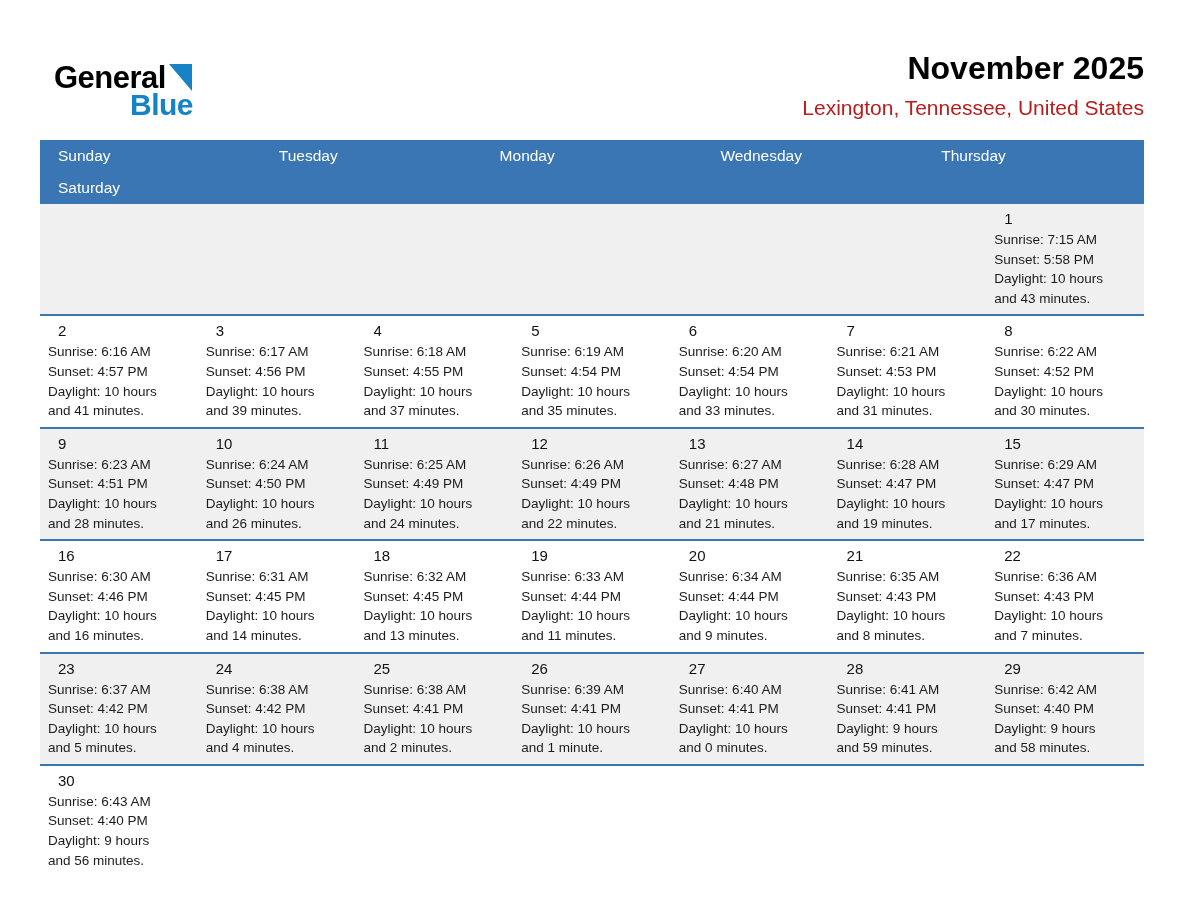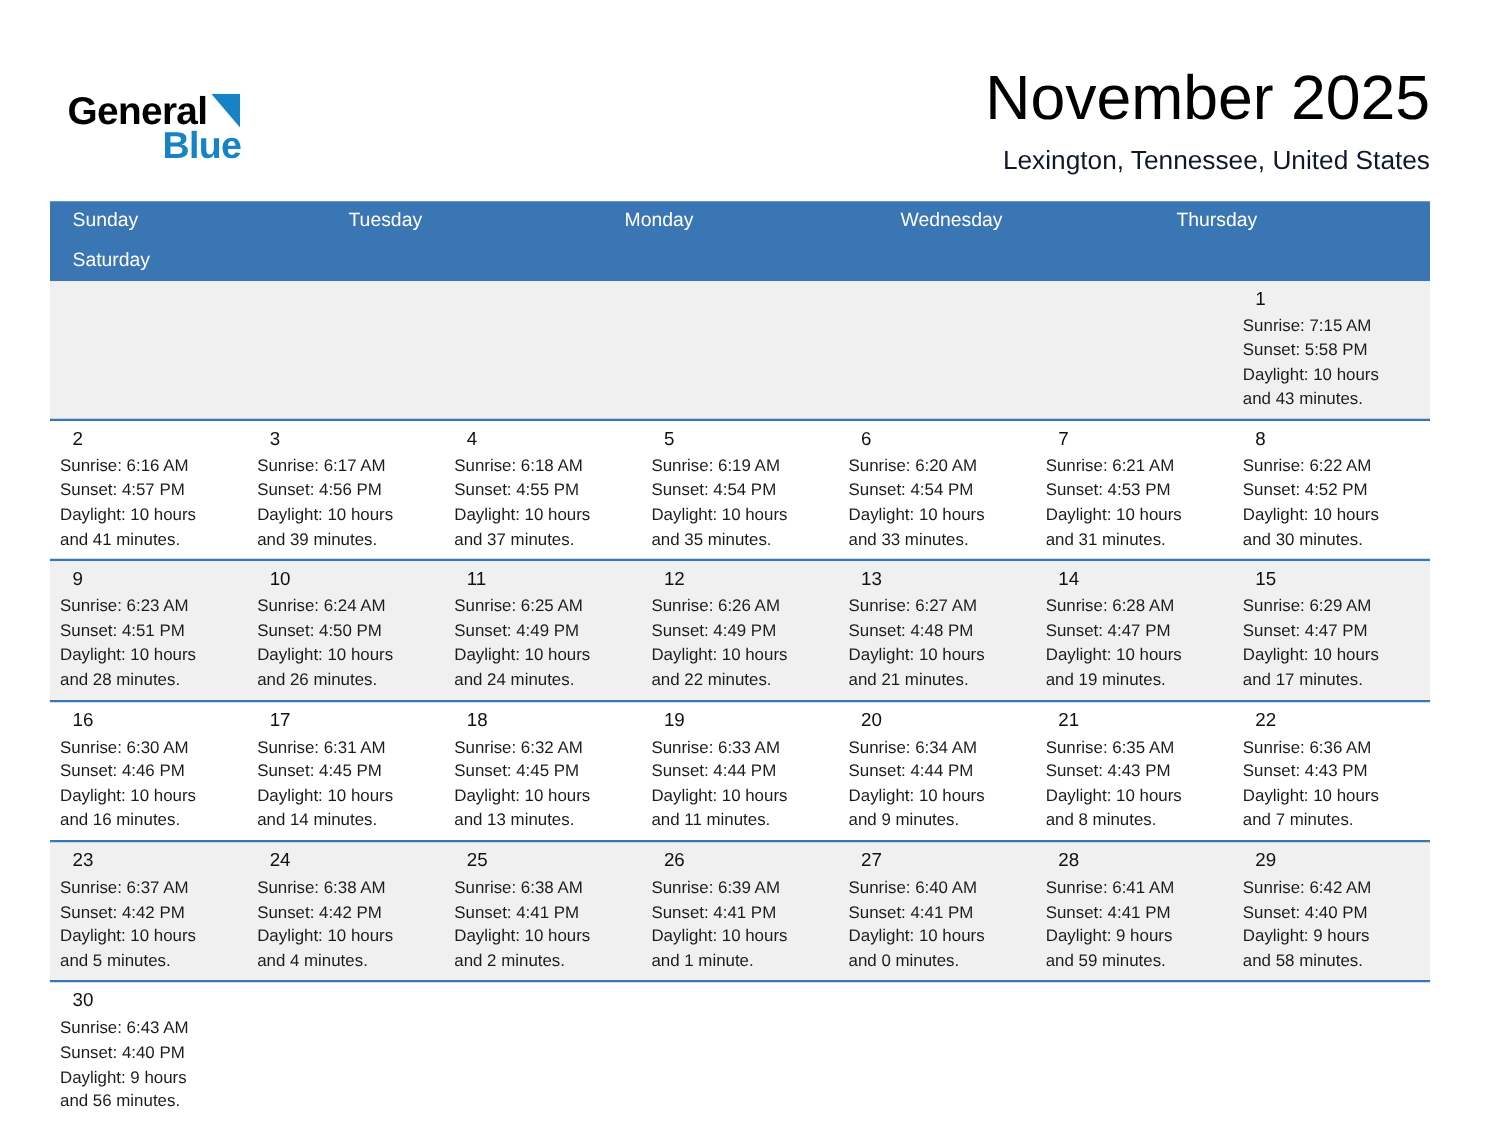--- a/index.html
+++ b/index.html
@@ -23,21 +23,21 @@
     padding: 0 44px 0 40px;
   }
   
   .top {
     display: flex;
     justify-content: space-between;
     align-items: flex-start;
     padding-top: 50px;
   }
   .logo {
-    margin-top: 23px;
+    margin-top: 12px;
     margin-left: 14px;
     line-height: 1;
   }
   .logo-line1 {
     display: flex;
     align-items: flex-start;
   }
   .logo-general {
     font-size: 31px;
     font-weight: 700;
@@ -55,29 +55,29 @@
     font-weight: 700;
     letter-spacing: -0.5px;
     color: var(--logo-blue);
     margin-left: 76px;
     margin-top: -4px;
   }
   .titles {
     text-align: right;
   }
   .month-title {
-    font-size: 50px;
-    font-weight: 400;
+    font-size: 32px;
+    font-weight: 700;
     color: #000000;
     line-height: 1.15;
   }
   .location {
     font-size: 21px;
     font-weight: 400;
-    color: #0f172a;
+    color: #b91c1c;
     margin-top: 9px;
   }
   
   .calendar {
     margin-top: 20px;
   }
   .cal-head {
     display: grid;
     grid-template-columns: repeat(5, 1fr);
     background: var(--blue);

